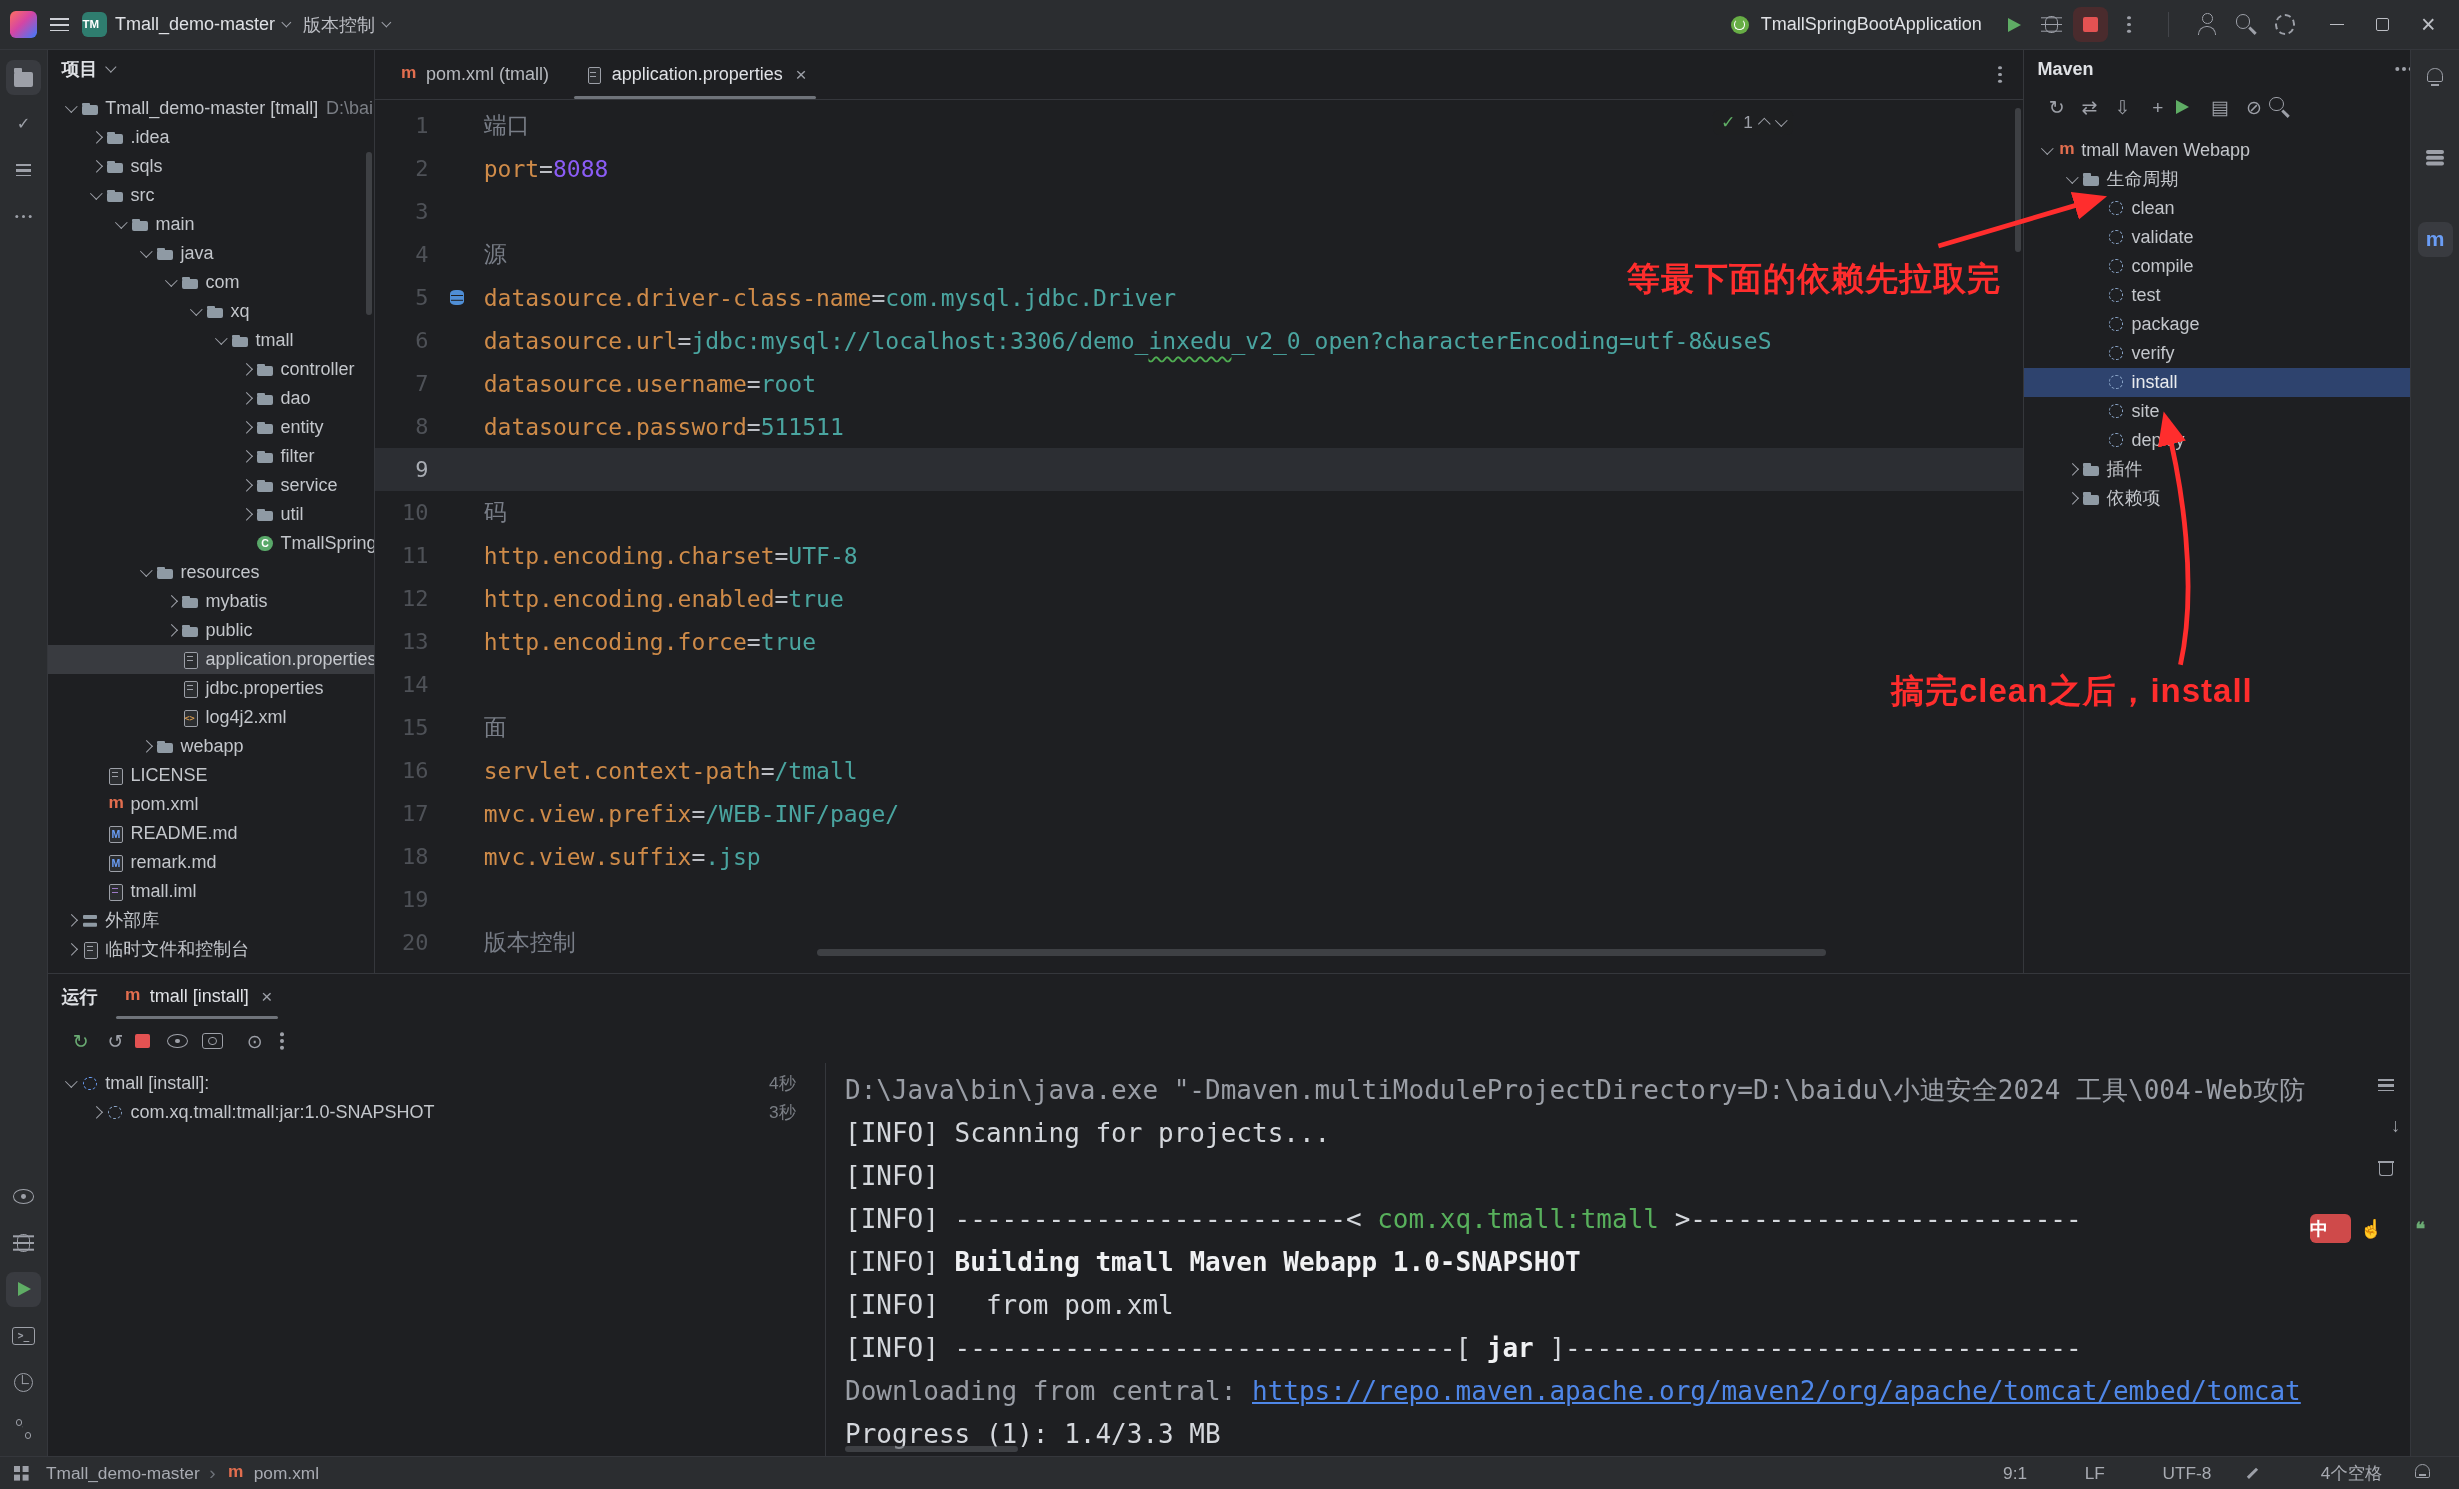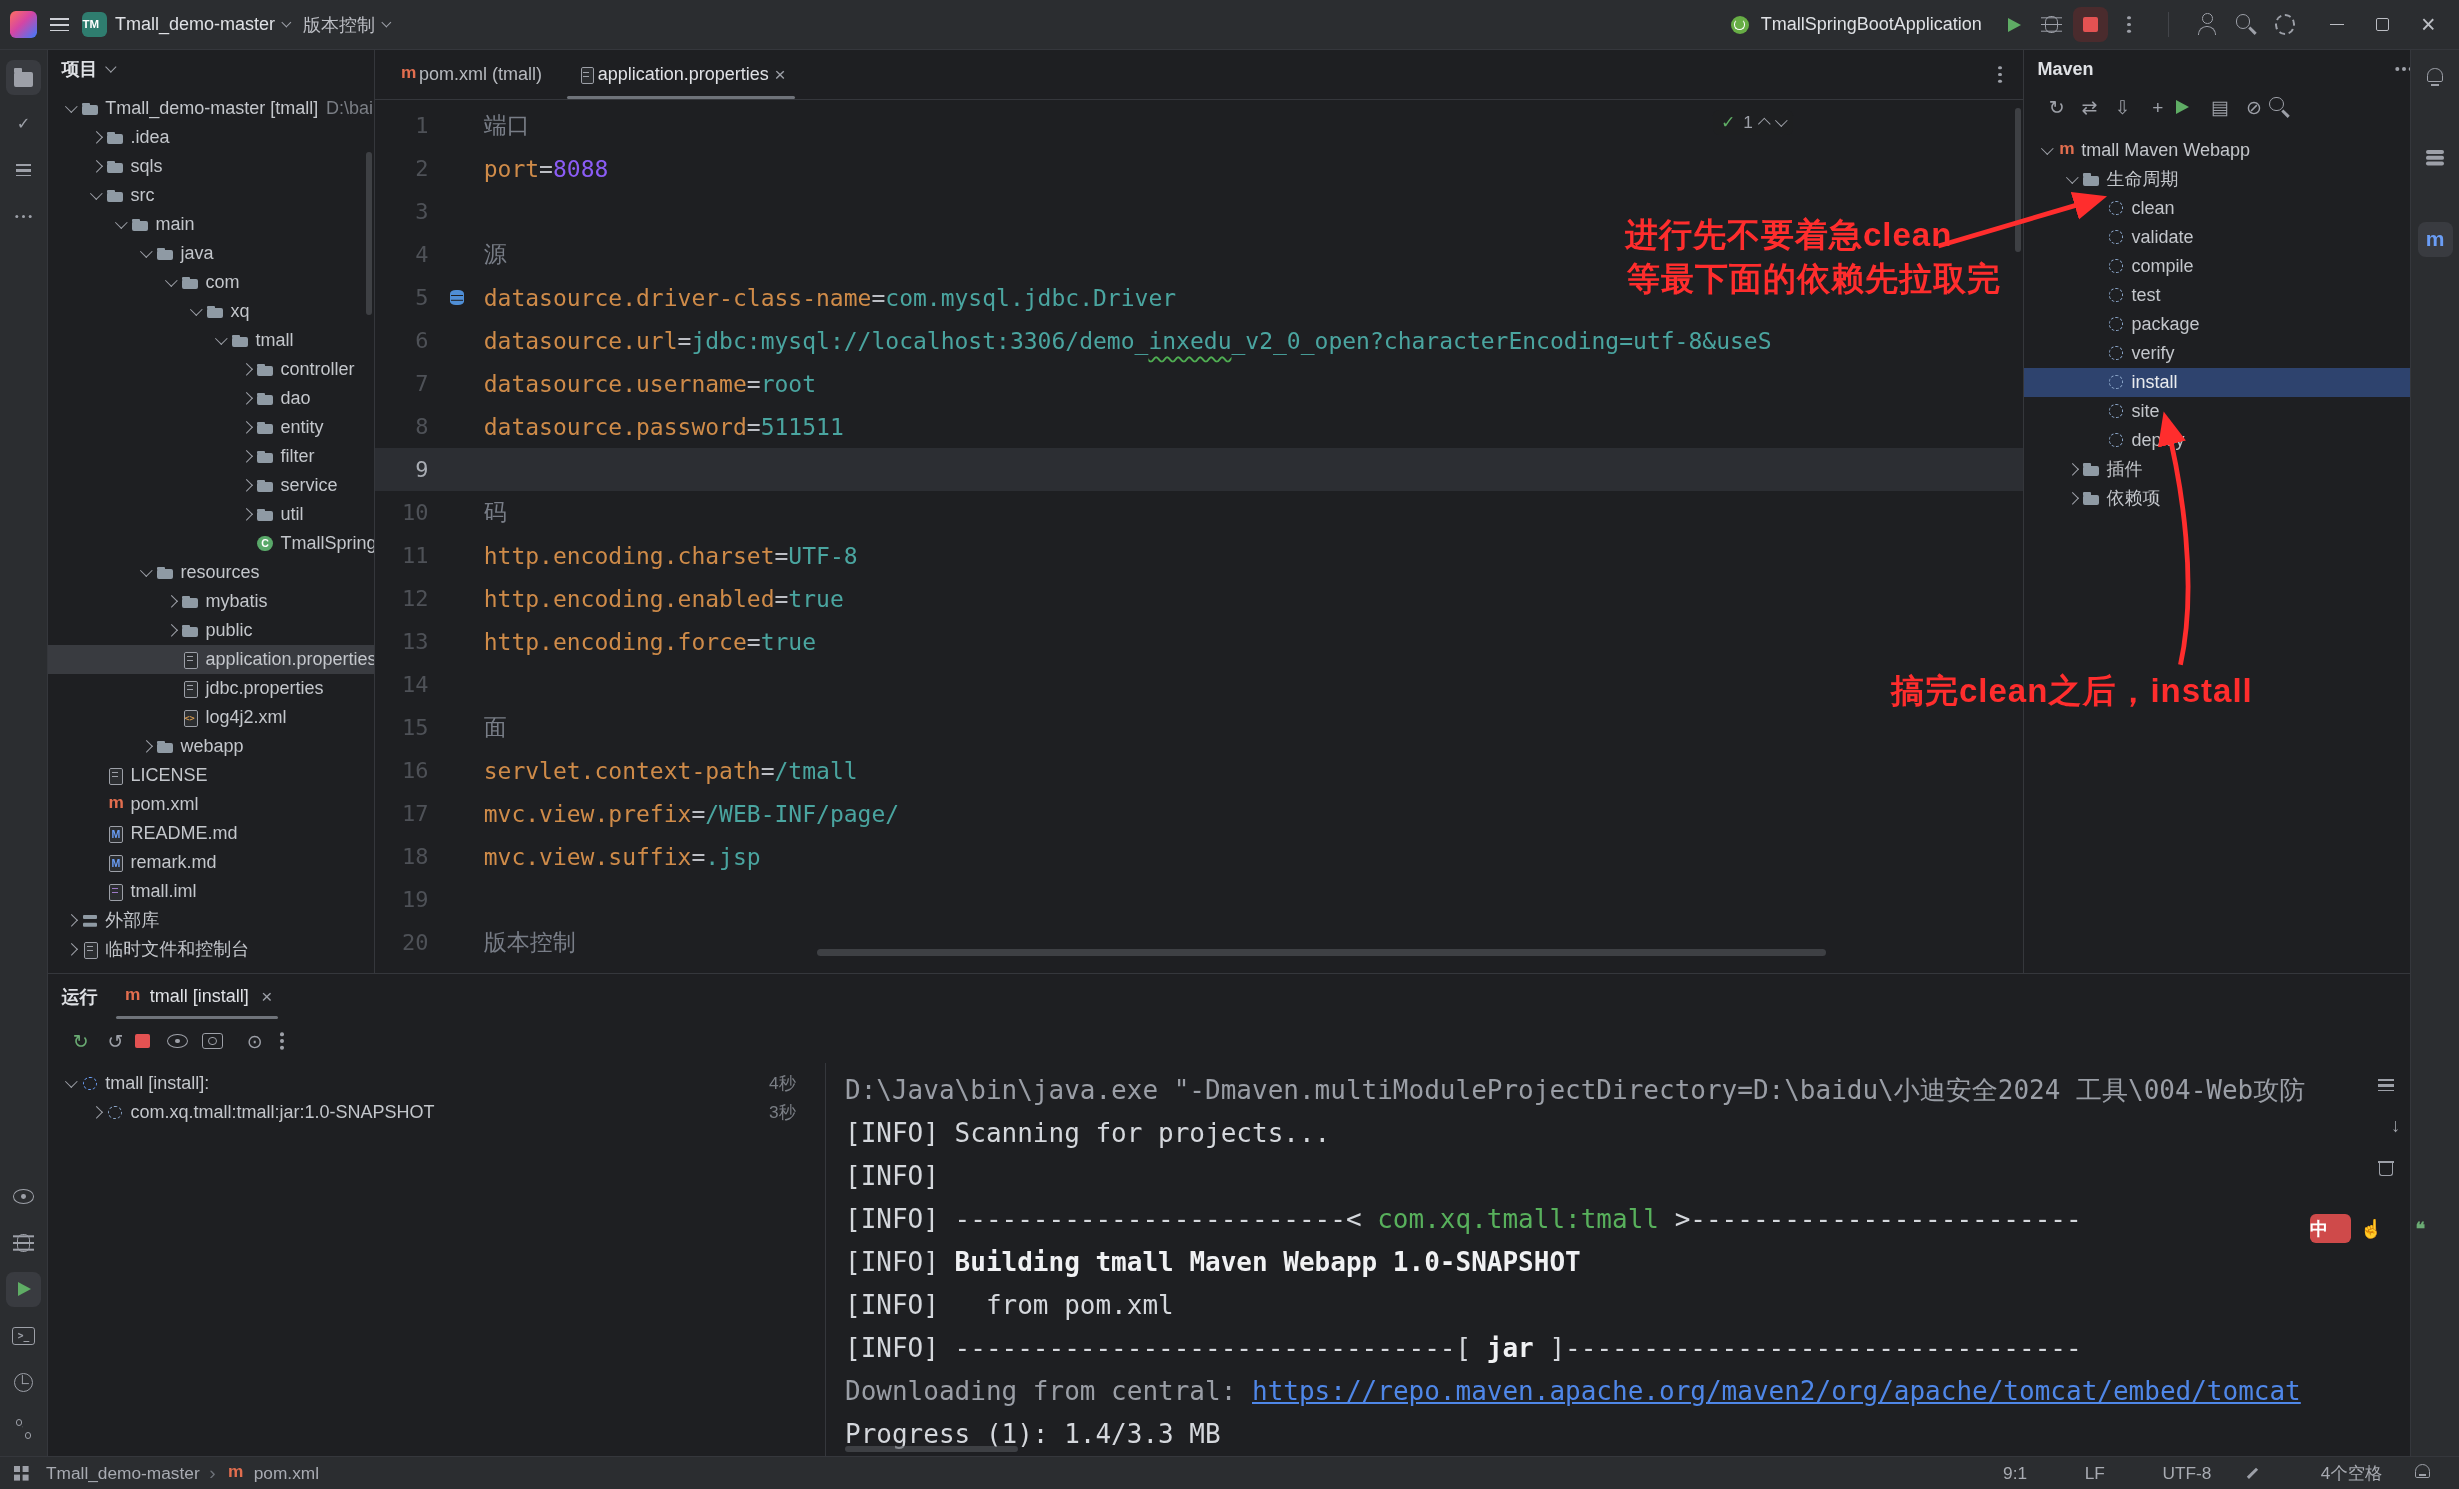--- a/index.html
+++ b/index.html
@@ -107,21 +107,21 @@
   
   .panel-hdr{height:38px;display:flex;align-items:center;padding:0 13.4px;font-size:18px;color:#dfe1e5;font-weight:bold;gap:9.6px}
   .panel-hdr .chev{visibility:visible;transform:rotate(45deg);margin-top:-3.8px;width:7.7px;height:7.7px}
   .panel-hdr .hdr-icons{margin-left:auto;display:flex;gap:1.9px}
   .ptree{padding-top:5.8px}
   .vscroll{position:absolute;right:1.9px;width:5.8px;border-radius:2.9px;background:#53565c99}
   .hscroll{position:absolute;height:6.7px;border-radius:3.8px;background:#53565c99}
 
   
   .tabbar{height:50px;border-bottom:1px solid #35373c;display:flex;align-items:stretch;padding-left:5.8px}
-  .etab{display:flex;align-items:center;gap:2px;padding:0 17.3px;font-size:18px;color:#b6b9be;position:relative;cursor:default}
+  .etab{display:flex;align-items:center;gap:9px;padding:0 17.3px;font-size:18px;color:#b6b9be;position:relative;cursor:default}
   .etab.active{color:#dfe1e5}
   .etab.active::after{content:"";position:absolute;left:7.7px;right:7.7px;bottom:0;height:2.9px;background:#6f737a;border-radius:1.9px}
   .tabx{font-size:19px;color:#9da0a8;margin-left:3.8px}
   .tabbar-end{margin-left:auto;display:flex;align-items:center;padding-right:9.6px}
   .elines{position:absolute;left:0;top:54px;right:0}
   .eline{display:flex;align-items:center;height:43px;font-family:"DejaVu Sans Mono",monospace}
   .eline.caretline{background:#2c2e33}
   .lnum{width:63px;flex:none;text-align:right;padding-right:9.6px;font-size:22px;color:#4e5157}
   .caretline .lnum{color:#a9adb4}
   .lgut{width:38px;flex:none;display:flex;justify-content:center;align-items:center}
@@ -1085,21 +1085,20 @@
       <div class="ime-badge">
     <span style="color: rgb(106, 171, 115);">❝</span>
     <span class="ikind"></span>
   </div>
       <div class="ime-badge">
     <span></span>
 
   </div>
     </div>
 
-  <div class="note" style="left:1625px;top:213px">进行先不要着急clean</div>
   <div class="note" style="left:1891px;top:669px">搞完clean之后，install</div>
   <div class="note" style="left:1627px;top:257px">等最下面的依赖先拉取完</div>
   <svg class="annot-svg" width="2459" height="1489" viewBox="0 0 2560 1550">
     <defs>
       <marker id="ah" markerWidth="8" markerHeight="8" refX="5" refY="3" orient="auto">
         <path d="M0,0 L7,3 L0,6 Z" fill="#ff2d2d"></path>
       </marker>
     </defs>
     <path d="M2018,256 L2184,207" stroke="#ff2d2d" stroke-width="5" fill="none" marker-end="url(#ah)"></path>
     <path d="M2270,692 C2288,610 2272,505 2255,438" stroke="#ff2d2d" stroke-width="5" fill="none" marker-end="url(#ah)"></path>

